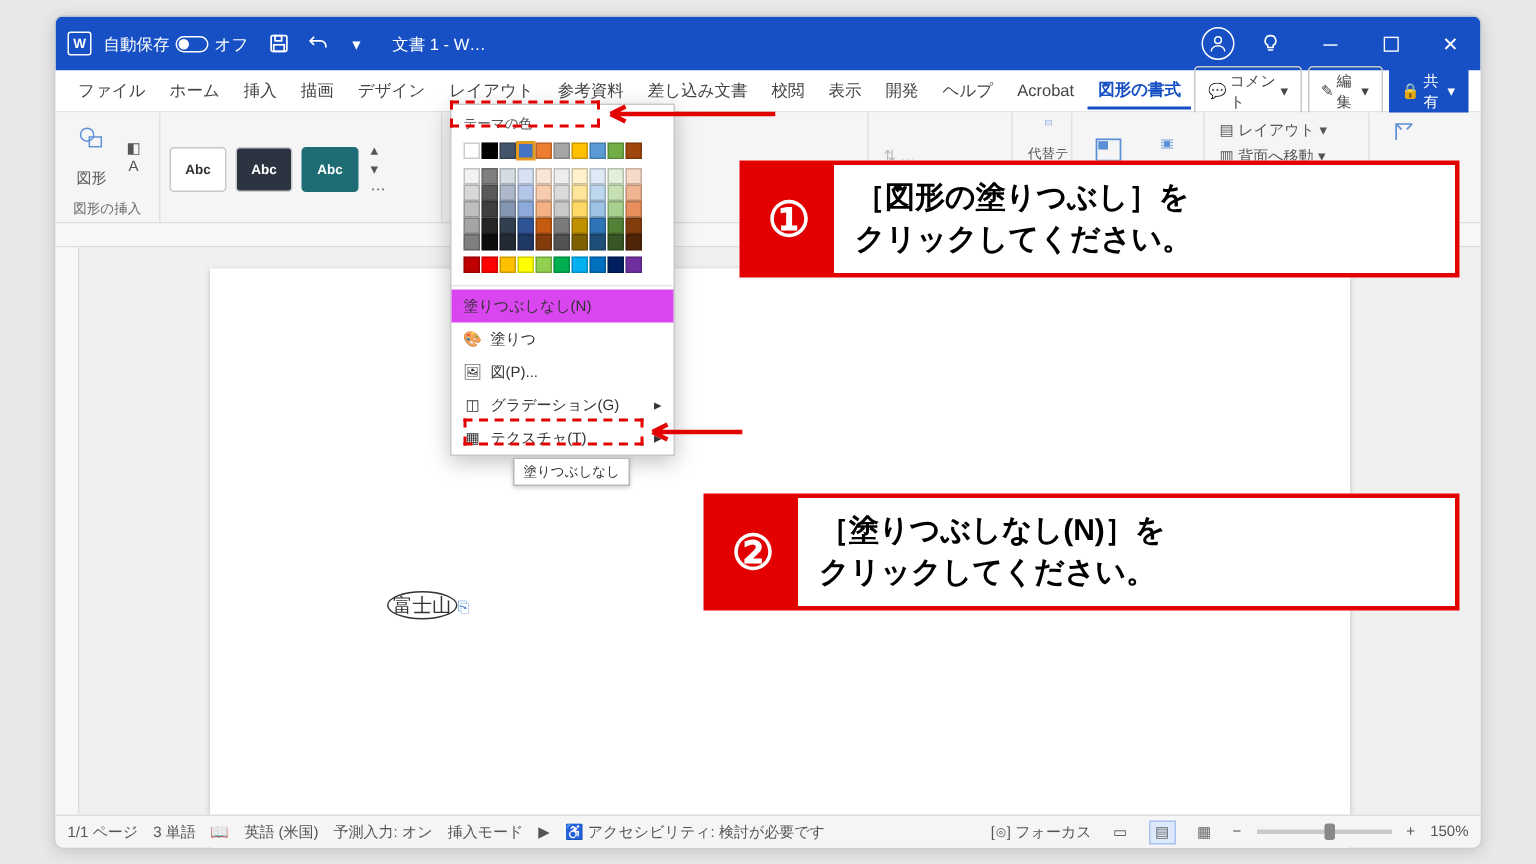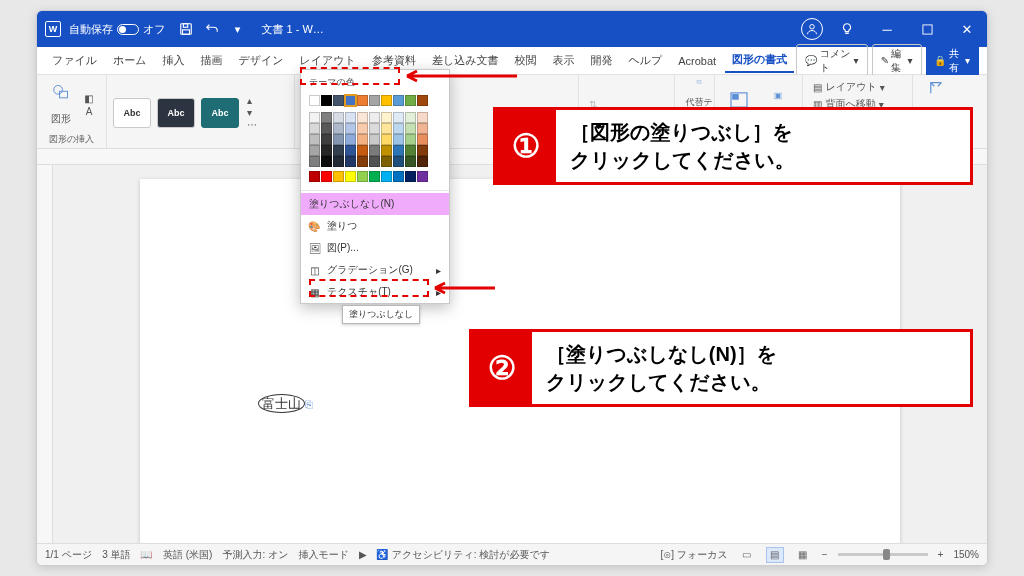--- a/index.html
+++ b/index.html
@@ -353,21 +353,21 @@
         <div class="color-cell" style="background: rgb(255, 192, 0);"></div>
         <div class="color-cell" style="background: rgb(255, 255, 0);"></div>
         <div class="color-cell" style="background: rgb(146, 208, 80);"></div>
         <div class="color-cell" style="background: rgb(0, 176, 80);"></div>
         <div class="color-cell" style="background: rgb(0, 176, 240);"></div>
         <div class="color-cell" style="background: rgb(0, 112, 192);"></div>
         <div class="color-cell" style="background: rgb(0, 32, 96);"></div>
         <div class="color-cell" style="background: rgb(112, 48, 160);"></div>
       </div>
     <div class="menu-sep"></div>
-    <div class="menu-item" style="background:#f0abfc">
+    <div class="menu-item" style="background:#d946ef">
       <span>塗りつぶしなし(N)</span>
     </div>
     <div class="menu-item">
       <span class="mini-icon">🎨</span>
       <span>塗りつ</span>
     </div>
     <div class="menu-item">
       <span class="mini-icon">🖼</span>
       <span>図(P)...</span>
     </div>

